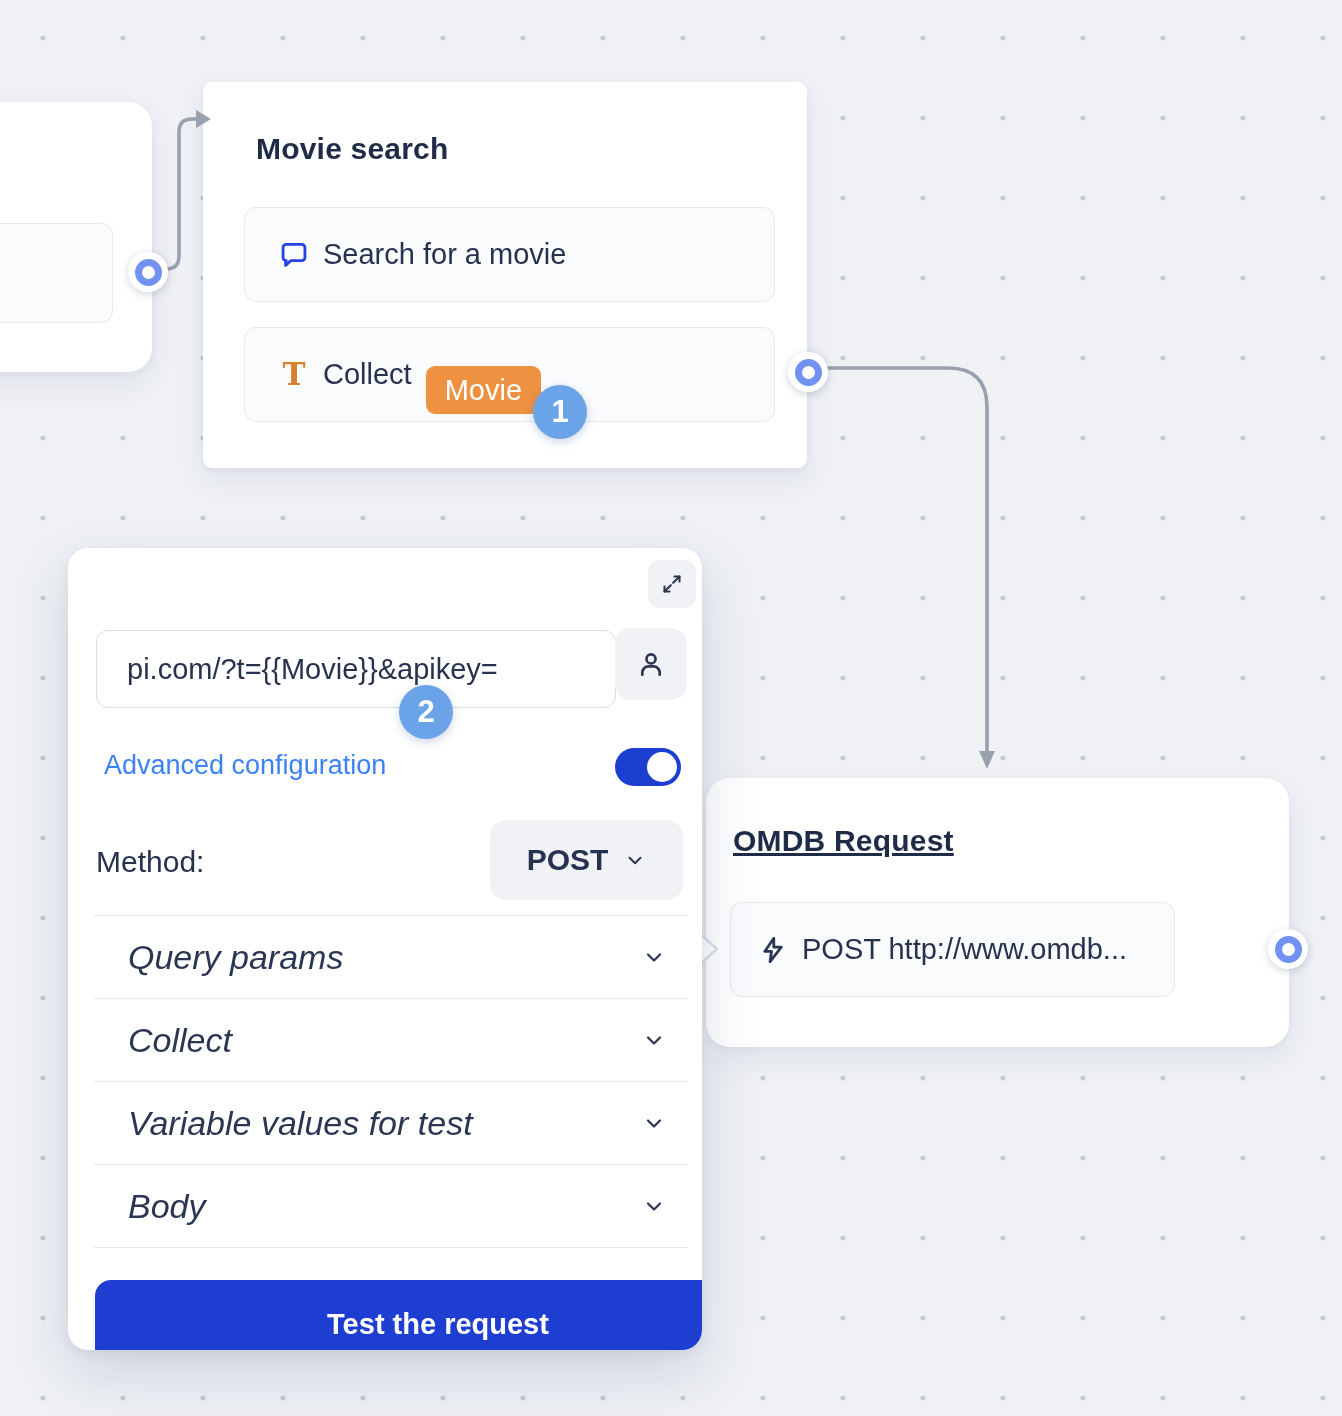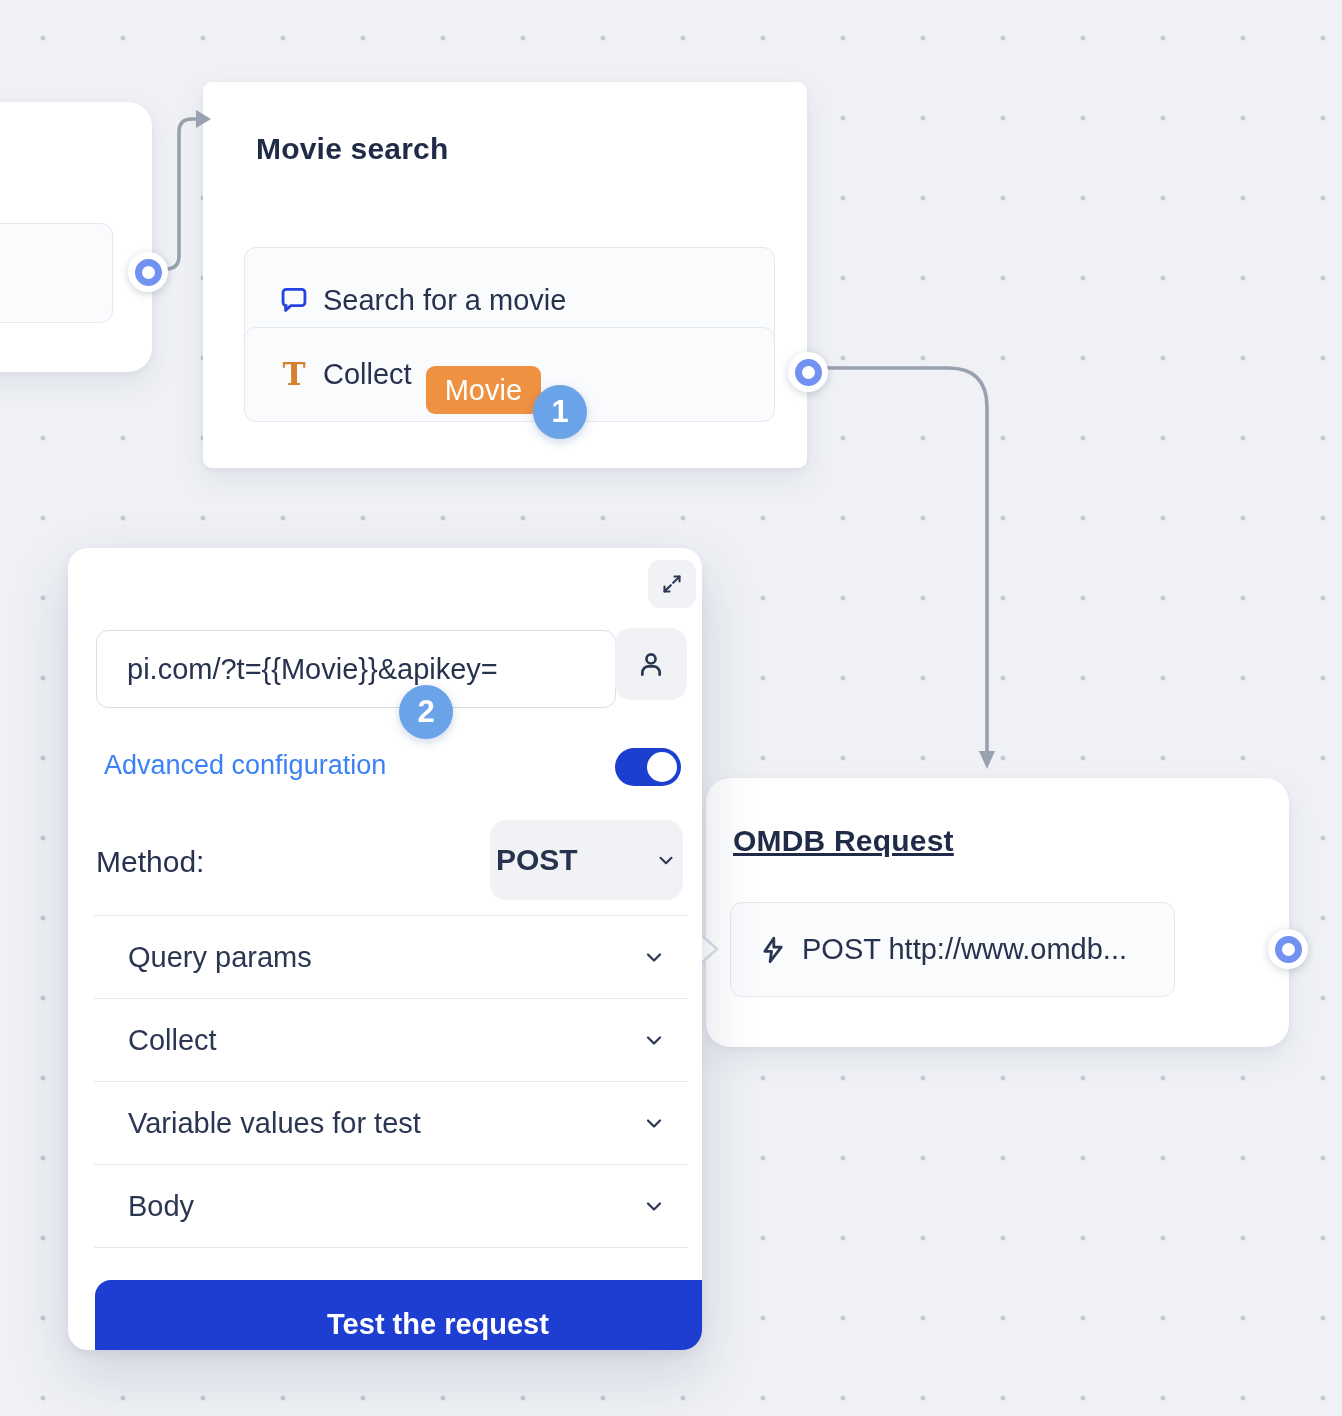--- a/index.html
+++ b/index.html
@@ -72,30 +72,30 @@
     padding:0 8px 0 30px;outline:none;
   }
   .adv-label{position:absolute;left:28px;top:202px;font-size:27px;color:#3b82f6;margin-left:8px;}
   .toggle{
     position:absolute;left:547px;top:200px;width:66px;height:38px;border-radius:19px;background:#1d3fd0;cursor:pointer;
   }
   .toggle .knob{position:absolute;right:4px;top:4px;width:30px;height:30px;border-radius:50%;background:#fff;}
   .method-label{position:absolute;left:28px;top:297px;font-size:30px;color:#26324e;}
   .method-dd{
     position:absolute;left:422px;top:272px;width:193px;height:80px;border-radius:16px;background:#f1f2f6;border:none;
-    display:flex;align-items:center;justify-content:space-between;gap:16px;cursor:pointer;
+    display:flex;align-items:center;justify-content:center;gap:16px;cursor:pointer;
     font-family:"Liberation Sans",sans-serif;font-size:30px;font-weight:600;color:#26324e;
   }
   .sections{position:absolute;left:26px;top:367px;width:594px;}
   .sect-row{
     height:82px;border-top:1.5px solid #e7e9ee;display:flex;align-items:center;justify-content:space-between;
     padding:0 22px 0 34px;cursor:pointer;
   }
   .sect-row:last-of-type{border-bottom:1.5px solid #e7e9ee;}
-  .sect-label{font-size:29px;color:#2b3752;}
+  .sect-label{font-size:34px;color:#2b3752;font-style:italic;}
   .test-btn{
     position:absolute;left:27px;top:732px;width:686px;height:88px;border:none;border-radius:16px;
     background:#1e3ed1;color:#fff;font-family:"Liberation Sans",sans-serif;font-size:29px;font-weight:bold;cursor:pointer;
   }
   .chev{flex:0 0 auto;}
 </style>
 </head>
 <body>
 
 <svg class="connectors">
@@ -106,21 +106,21 @@
   <path class="notch" d="M699 933 L717 949 L699 965"></path>
 </svg>
 
 <div class="card" style="left:-64px;top:102px;width:216px;height:270px;">
   <div class="node-item" style="left:-23px;top:121px;width:200px;height:100px;"></div>
 </div>
 
 <div class="card" style="left:203px;top:82px;width:604px;height:386px;border-radius:9px;">
   <div class="card-title abs" style="left:53px;top:50px;">Movie search</div>
 
-  <div class="node-item" style="left:41px;top:125px;width:531px;height:106px;padding:0 20px 0 32px;margin-top:40px;">
+  <div class="node-item" style="left:41px;top:125px;width:531px;height:95px;padding:0 20px 0 32px;">
     <span class="icon-slot">
       <svg width="32" height="32" viewBox="0 0 24 24" fill="none" stroke="#2543e0" stroke-width="2.1" stroke-linejoin="round">
         <path d="M6.2 4h11.6a2.4 2.4 0 0 1 2.4 2.4v7.4a2.4 2.4 0 0 1-2.4 2.4H9.6l-3.9 3.6v-3.6h.5a2.4 2.4 0 0 1-2.4-2.4V6.4A2.4 2.4 0 0 1 6.2 4z"></path>
       </svg>
     </span>
     <span class="label" style="margin-left:12px;">Search for a movie</span>
   </div>
 
   <div class="node-item" style="left:41px;top:245px;width:531px;height:95px;padding:0 20px 0 32px;">
     <span class="icon-slot">

